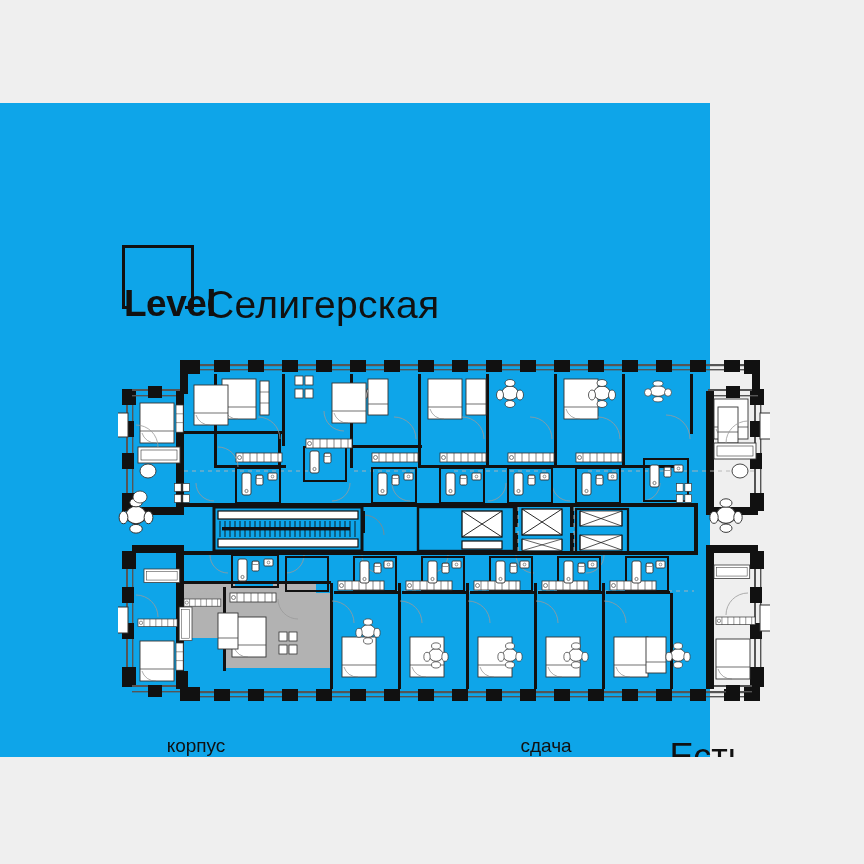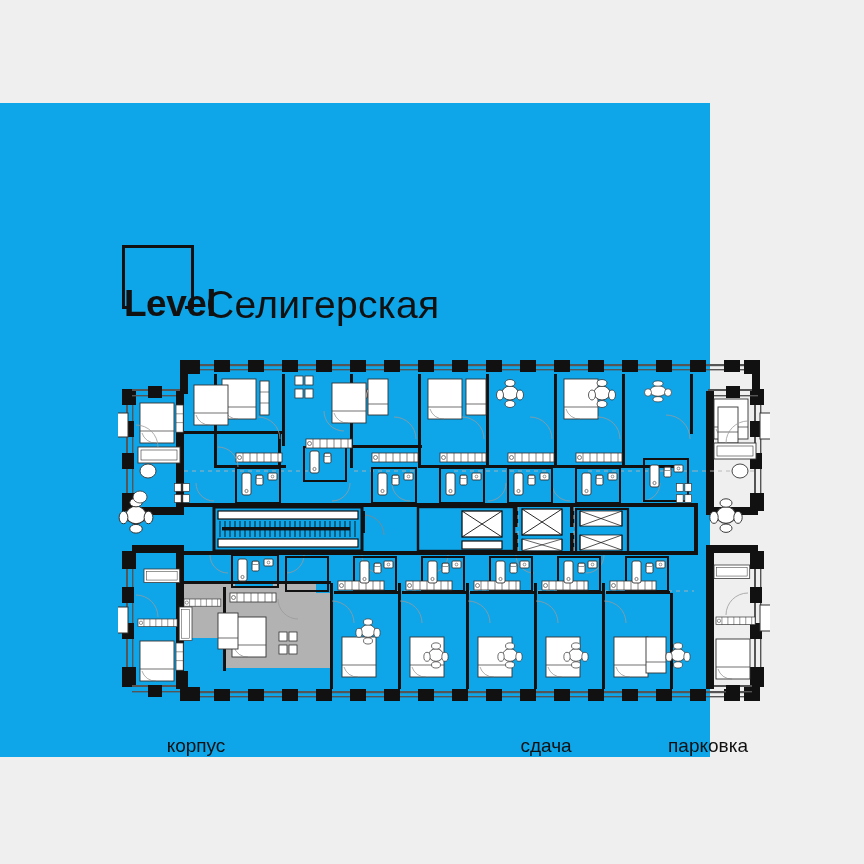--- a/index.html
+++ b/index.html
@@ -807,21 +807,20 @@
     <div class="facts">
       <div class="fact fact-korpus">
         <div class="fact-label">корпус</div>
         <div class="fact-value">5</div>
       </div>
       <div class="fact fact-sdacha">
         <div class="fact-label">сдача</div>
         <div class="fact-value">4 кв 2026</div>
       </div>
       <div class="fact fact-parking">
-        <div class="fact-label">парковка</div>
         <div class="fact-value">Есть</div>
       </div>
     </div>
 
   </div>
 
   <div class="band band-bottom"></div>
 </div>
 
 </body></html>

